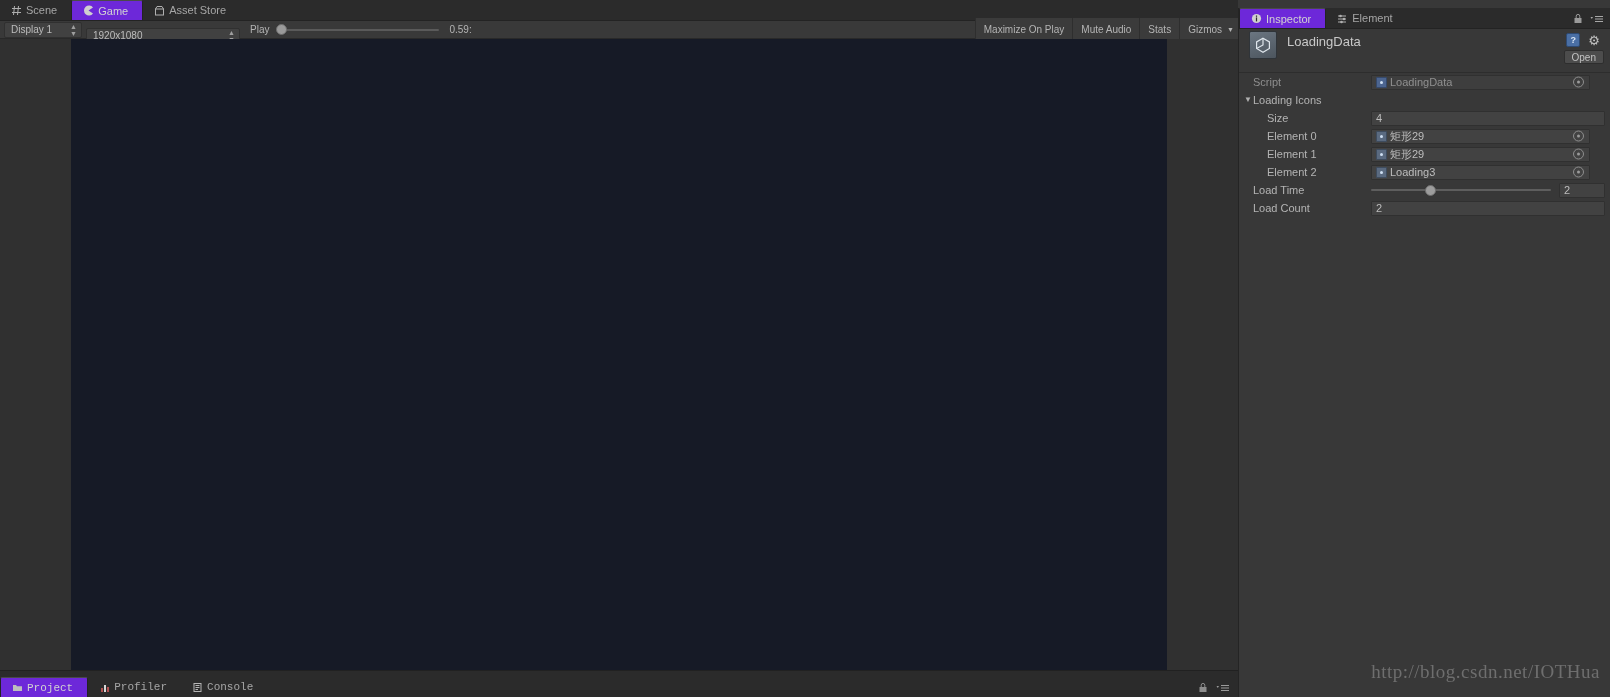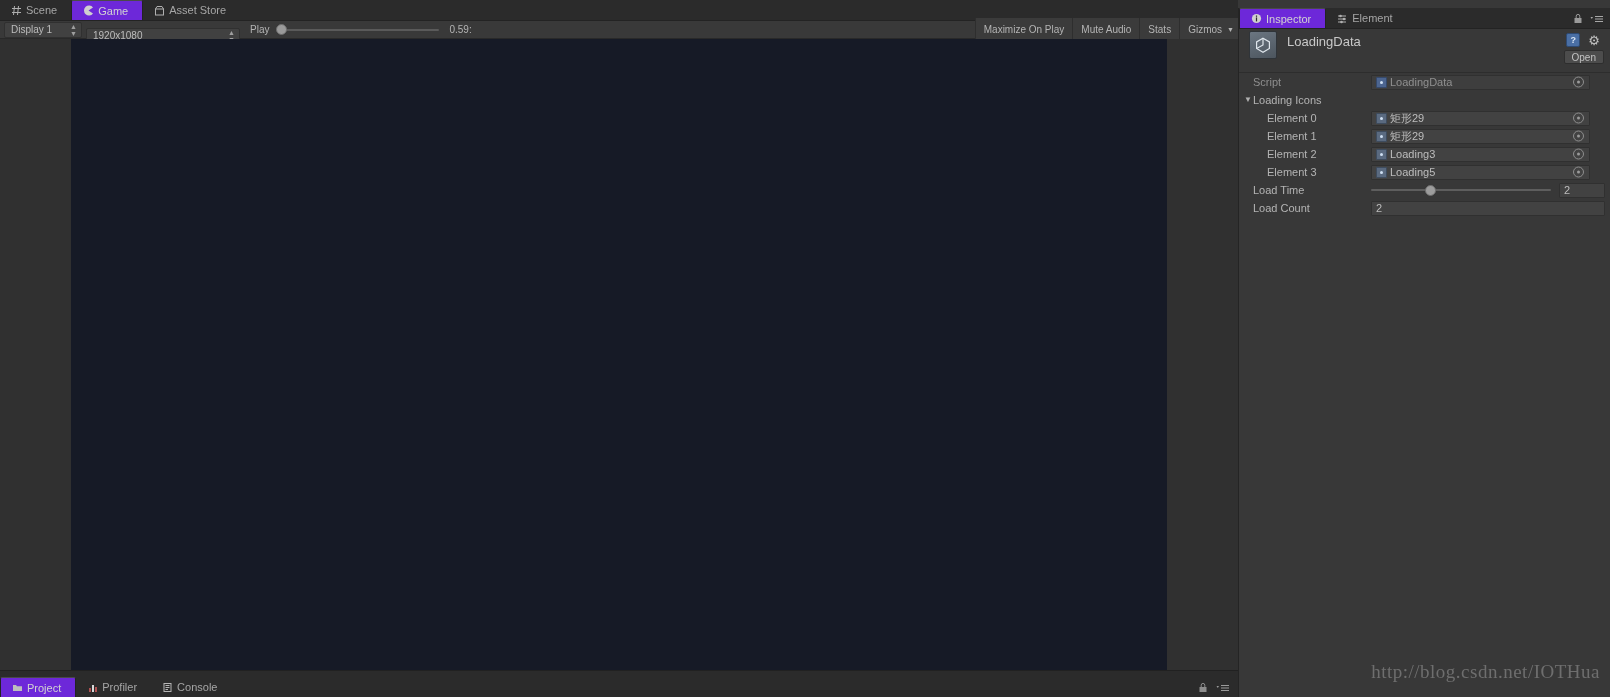--- a/index.html
+++ b/index.html
@@ -85,21 +85,21 @@
     background: #161a26;
   }
 
   
   .bottom-tabbar {
     position: absolute; left: 0; bottom: 0; width: 100%; height: 27px;
     background: #2b2b2b;
     border-top: 1px solid #212121;
     display: flex; align-items: flex-end;
   }
-  .bottom-tabbar .tabrow { display: flex; align-items: flex-end; height: 20px; }
+  .bottom-tabbar .tabrow { display: flex; align-items: flex-end; height: 20px; font-family: Liberation Mono, monospace; }
   .bt-right { margin-left: auto; display: flex; align-items: center; gap: 8px; padding: 0 8px 4px 0; }
 
   
   .inspector {
     position: absolute; left: 1238px; top: 8px; width: 372px; height: 697px;
     background: #383838;
     border-left: 1px solid #242424;
   }
   .insp-tabbar {
     position: absolute; left: 0; top: 0; width: 100%; height: 21px;
@@ -386,20 +386,28 @@
         </div>
       </div>
 
       <div class="prop-row">
         <span class="foldout">▼</span>
         <div class="lbl-col indent1">
           <span class="prop-label">Loading Icons</span>
         </div>
       </div>
 
+      <div class="prop-row">
+        <div class="lbl-col indent2">
+          <span class="prop-label">Size</span>
+        </div>
+        <div class="field plain">
+          <span>4</span>
+        </div>
+      </div>
 
       <div class="prop-row">
         <div class="lbl-col indent2">
           <span class="prop-label">Element 0</span>
         </div>
         <div class="field">
           <span class="obj-icon">
               <i></i>
             </span>
           <span>矩形29</span>
@@ -432,34 +440,20 @@
           <span class="obj-icon">
               <i></i>
             </span>
           <span>Loading3</span>
           <span class="picker">
               <i></i>
             </span>
         </div>
       </div>
 
-      <div class="prop-row">
-        <div class="lbl-col indent2">
-          <span class="prop-label">Element 3</span>
-        </div>
-        <div class="field">
-          <span class="obj-icon">
-              <i></i>
-            </span>
-          <span>Loading5</span>
-          <span class="picker">
-              <i></i>
-            </span>
-        </div>
-      </div>
 
       <div class="prop-row">
         <div class="lbl-col indent1">
           <span class="prop-label">Load Time</span>
         </div>
         <div class="slider-row">
           <div class="slider-wrap">
             <div class="slider-track"></div>
             <div class="slider-knob" id="loadTimeKnob" style="left: calc(33% - 5px);"></div>
           </div>

